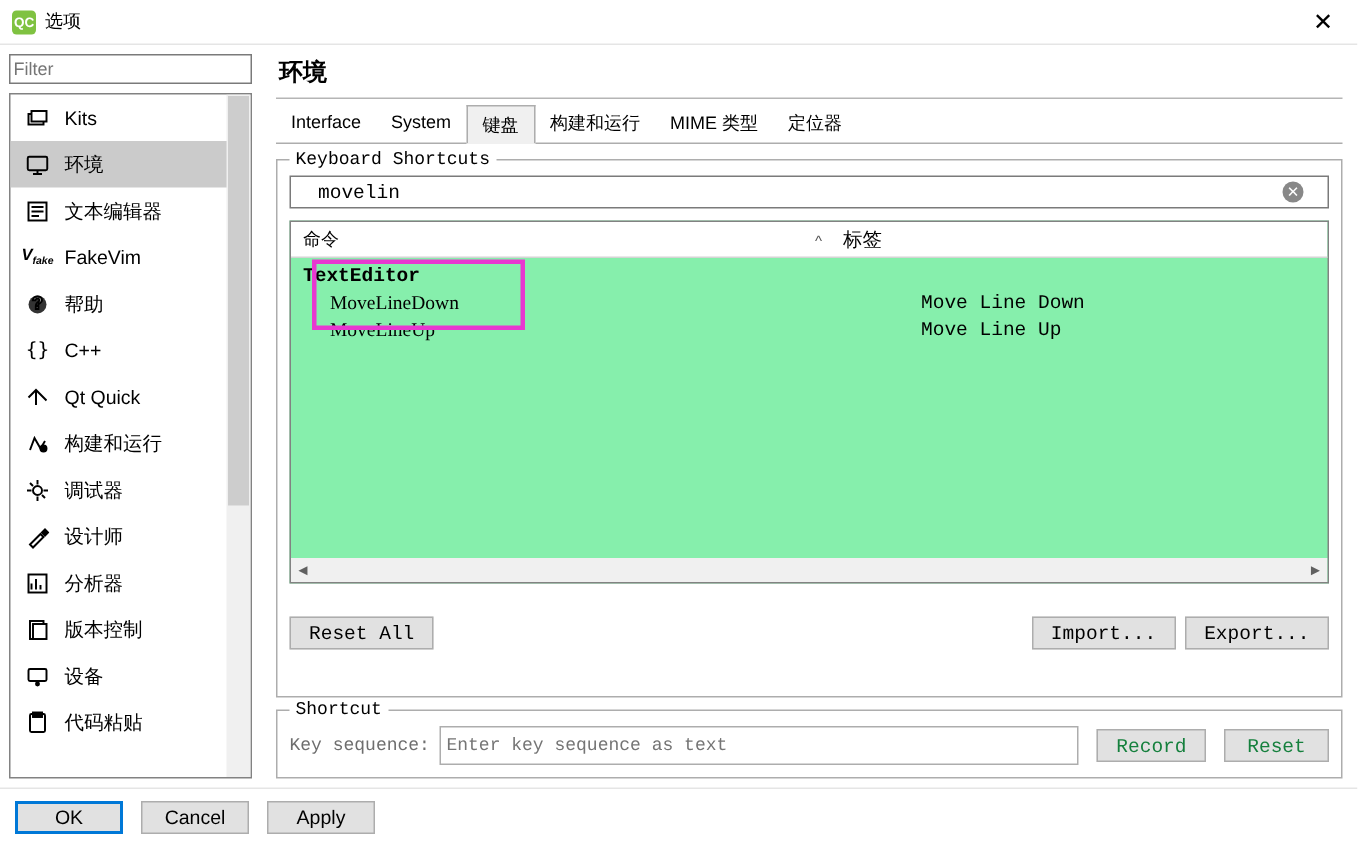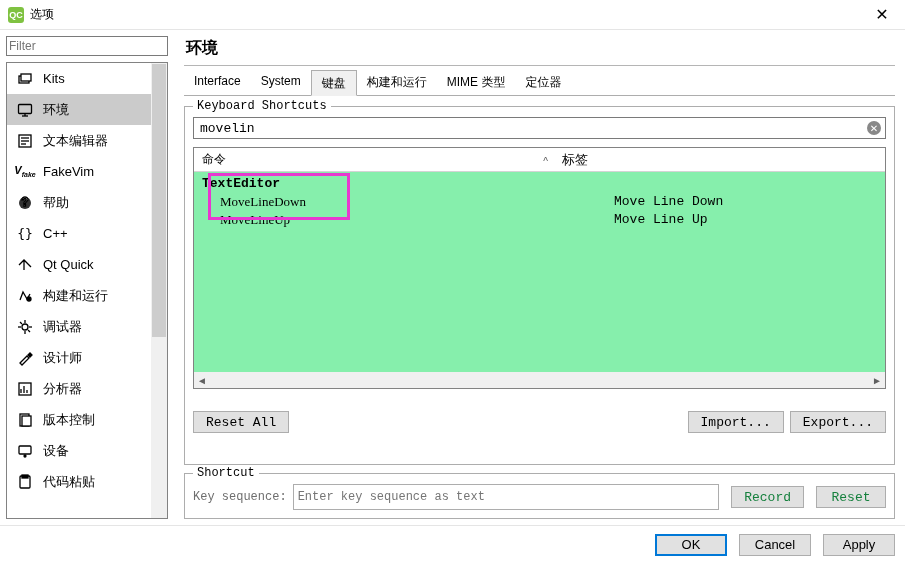--- a/index.html
+++ b/index.html
@@ -35,21 +35,21 @@
 
 .tabs { display: flex; border-bottom: 1px solid #adadad; height: 26px; }
 .tab { padding: 4px 10px; cursor: pointer; position: relative; white-space: nowrap; }
 .tab.active { background: #f0f0f0; border: 1px solid #adadad; border-bottom: 1px solid #f0f0f0; margin-bottom: -1px; }
 
 
 .groupbox { border: 1px solid #adadad; margin-top: 10px; padding: 10px 8px 8px 8px; position: relative; }
 .groupbox .legend { position: absolute; top: -8px; left: 8px; background: #fff; padding: 0 4px; font-family: "Courier New", monospace; font-size: 12px; }
 
 
-.search-row { display: flex; align-items: center; border: 1px solid #7a7a7a; height: 22px; padding: 0 4px; }
+.search-row { display: flex; align-items: center; border: 1px solid #7a7a7a; height: 22px; padding: 0 16px; }
 .search-row input { border: none; outline: none; flex: 1; font-family: "Courier New", monospace; font-size: 13px; padding: 0 2px; }
 .clear-icon { width: 14px; height: 14px; border-radius: 50%; background: #888; color: #fff; font-size: 10px; display: flex; align-items: center; justify-content: center; cursor: pointer; }
 
 
 .table-wrap { border: 1px solid #828282; margin-top: 8px; height: 242px; position: relative; background: #86efac; overflow:hidden; }
 .thead { display: flex; height: 24px; align-items: center; border-bottom: 1px solid #d4d4d4; background: #fff; }
 .th { padding: 0 8px; font-size: 13px; }
 .th.col1 { width: 360px; position: relative; }
 .th .sort { position: absolute; right: 6px; top: 5px; font-size: 10px; color: #555; }
 .tbody { padding: 2px 0; }
@@ -69,21 +69,21 @@
 .btn:first-child { margin-left:0; }
 .btn.primary { border: 2px solid #0078d7; }
 .btn:disabled { color: #15803d; }
 
 
 .shortcut-row { display: flex; align-items: center; gap: 6px; }
 .shortcut-row .lbl { font-family: "Courier New", monospace; color:#6e6e6e; }
 .ks-input { flex: 1; border: 1px solid #adadad; height: 20px; padding: 12px 4px; font-family: "Courier New", monospace; color: #787878; }
 
 
-.footer { position: absolute; bottom: 0; left:0; right: 0; height: 38px; border-top: 1px solid #e5e5e5; display: flex; align-items: center; justify-content: flex-end; padding: 0 10px; gap: 6px; background:#fff; }
+.footer { position: absolute; bottom: 0; left:0; right: 0; height: 38px; border-top: 1px solid #e5e5e5; display: flex; align-items: center; padding: 0 10px; gap: 6px; background:#fff; }
 .footer .btn { font-family: "Microsoft YaHei", Arial; min-width: 72px; text-align:center; }
 </style>
 </head>
 <body>
 
 <div class="titlebar">
   <div class="qc-icon">QC</div>
   <div class="title">选项</div>
   <div class="close">✕</div>
 </div>

